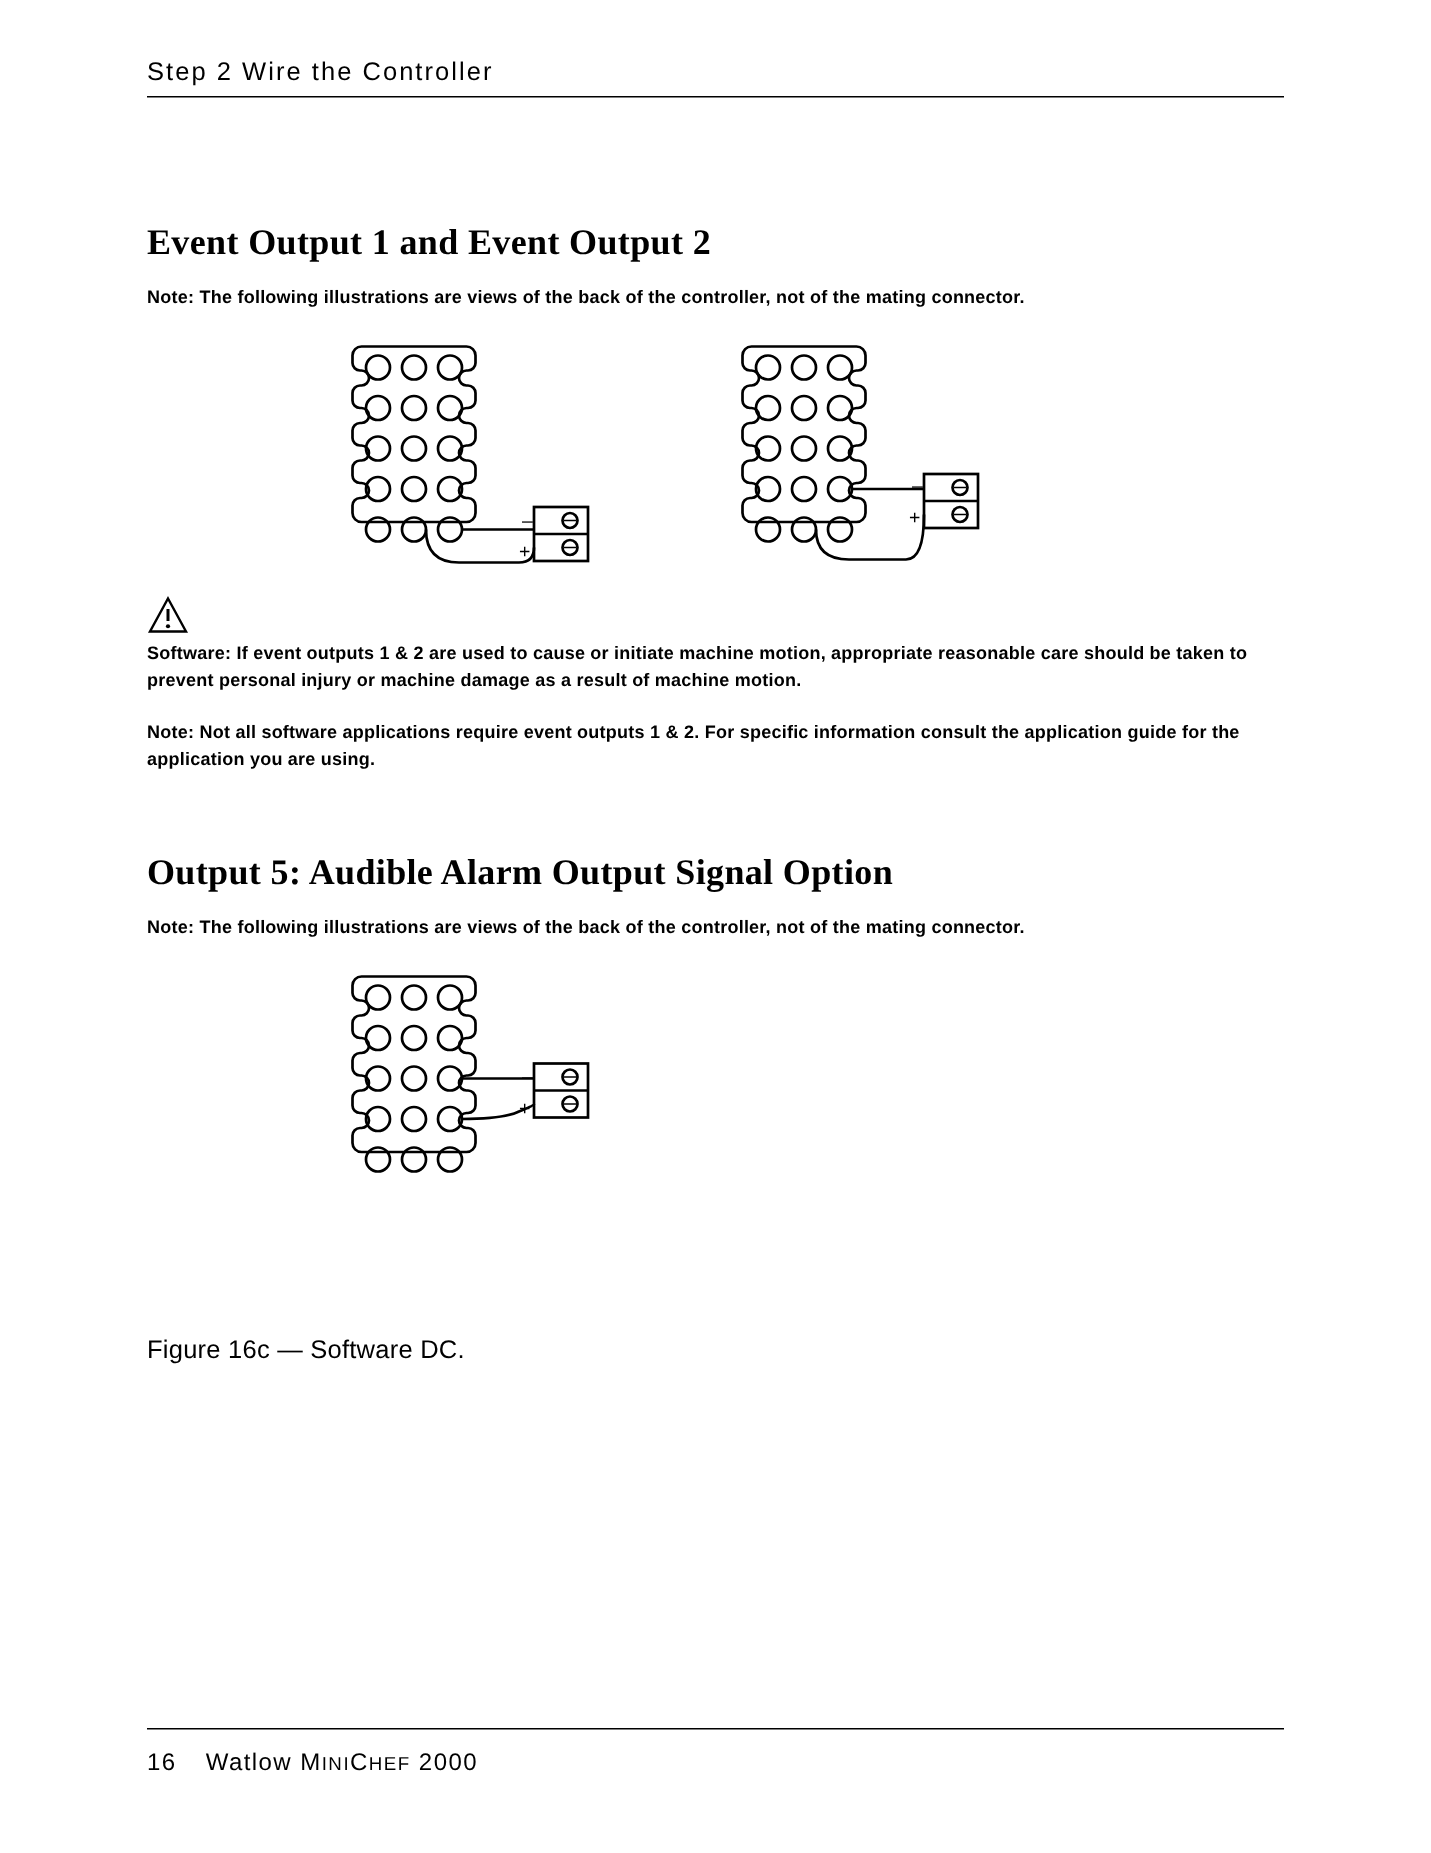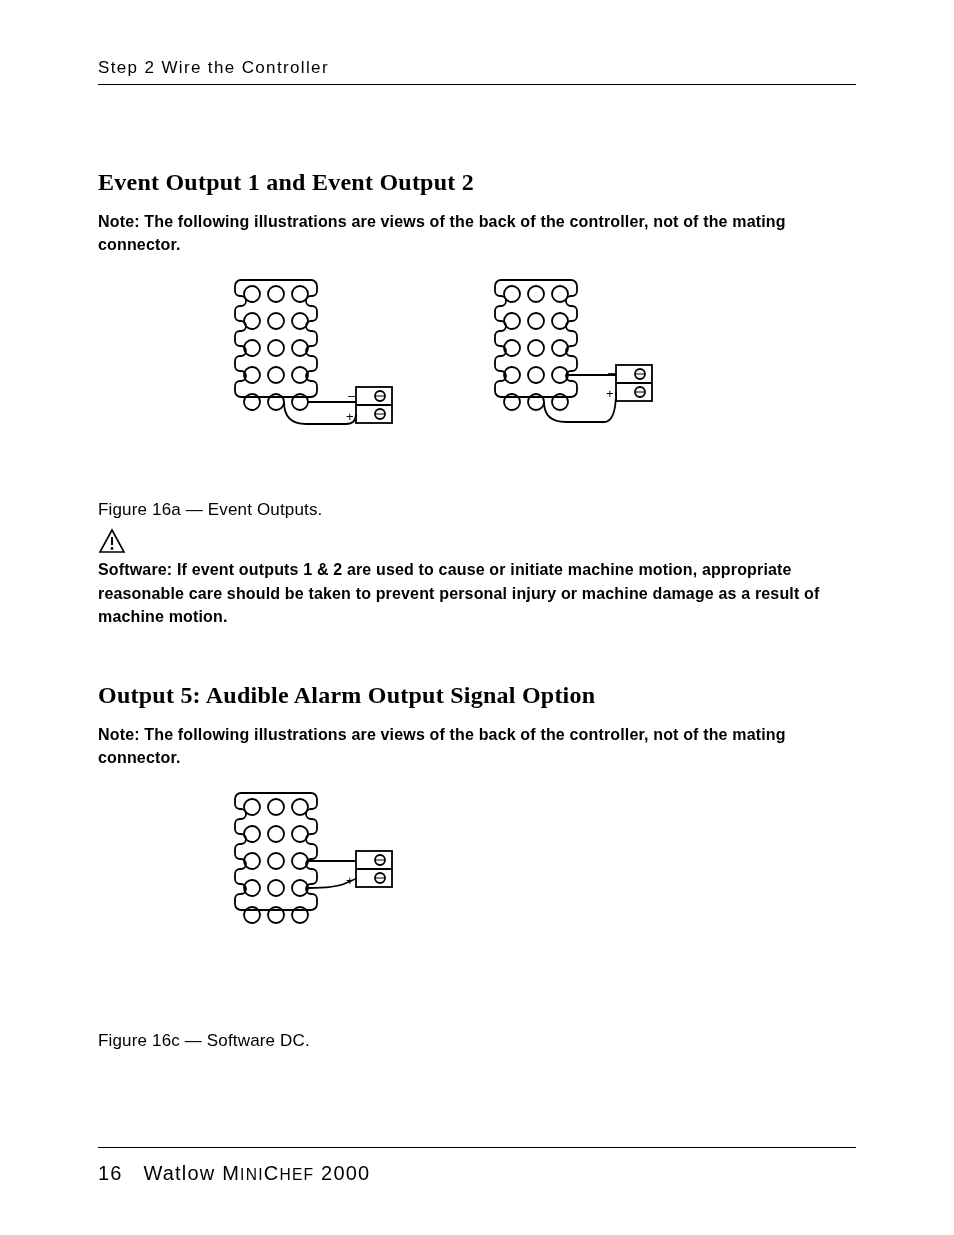--- a/index.html
+++ b/index.html
@@ -10,21 +10,21 @@
     background: #fff;
     font-family: "Helvetica Neue", Helvetica, Arial, sans-serif;
     color: #000;
     position: relative;
     letter-spacing: 0.01em;
   }
   .page {
     position: relative;
     width: 954px;
     height: 1235px;
-    padding: 58px 98px 0 98px;
+    padding: 38px 98px 0 98px;
     box-sizing: border-box;
   }
   .running-head {
     font-size: 17px;
     letter-spacing: 0.08em;
     margin-bottom: 4px;
   }
   .head-rule {
     border: none;
     border-top: 1.2px solid #000;
@@ -34,21 +34,21 @@
   .section-2 { margin-top: 54px; margin-bottom: 0; }
   h2 {
     font-size: 24px;
     font-weight: 700;
     font-stretch: condensed;
     margin: 0 0 14px 0;
     letter-spacing: 0.01em;
     font-family: Liberation Serif, serif;
   }
   .note, .warning, .note-plain {
-    font-size: 16px;
+    font-size: 12px;
     line-height: 1.45;
     margin: 0 0 18px 0;
   }
   .note b, .warning b { font-weight: 700; }
   .figure-row {
     display: flex;
     gap: 90px;
     margin: 4px 0 0 128px;
   }
   .figure-single { margin: 4px 0 0 128px; }
@@ -69,21 +69,21 @@
     bottom: 50px;
   }
   .foot-rule {
     border: none;
     border-top: 1.2px solid #000;
     margin: 0 0 14px 0;
   }
   .foot-row {
     display: flex;
     justify-content: space-between;
-    font-size: 20px;
+    font-size: 16px;
     letter-spacing: 0.06em;
     align-items: flex-end;
   }
   .pageno { margin-right: 14px; }
   .sc { font-size: 0.78em; letter-spacing: 0.08em; }
 </style>
 </head>
 <body>
 
 <div class="page">
@@ -164,30 +164,32 @@
             <line x1="150" y1="118" x2="158" y2="118" stroke-width="1"></line>
 
           <path d="M82 101 H130"></path>
           <path d="M58 128 Q58 148 80 148 H118 Q130 148 130 118"></path>
         </g>
         <text x="122" y="103" font-size="13" font-family="Arial">–</text>
         <text x="120" y="124" font-size="13" font-family="Arial">+</text>
       </svg>
     </div>
 
-    <div class="caption">Figure 16a — Event Outputs.</div>
 
     <div class="warning-block">
       <svg class="warn-icon" width="28" height="26" viewBox="0 0 28 26">
         <polygon points="14,2 26,24 2,24" fill="none" stroke="#000" stroke-width="1.6"></polygon>
         <line x1="14" y1="9" x2="14" y2="17" stroke="#000" stroke-width="2"></line>
         <circle cx="14" cy="20.5" r="1.4" fill="#000"></circle>
       </svg>
       <p class="warning">
         <b><span>Software:</span> <span>If event outputs 1 &amp; 2 are used to cause or initiate machine motion, appropriate reasonable care should be taken to prevent personal injury or machine damage as a result of machine motion.</span></b>
+      </p>
+      <p class="note">
+        <b><span>Note:</span> <span>Not all software applications require event outputs 1 &amp; 2. For specific information consult the application guide for the application you are using.</span></b>
       </p>
     </div>
   </div>
 
   <div class="section-2">
     <h2>Output 5: Audible Alarm Output Signal Option</h2>
     <p class="note">
       <b><span>Note:</span> <span>The following illustrations are views of the back of the controller, not of the mating connector.</span></b>
     </p>
 

